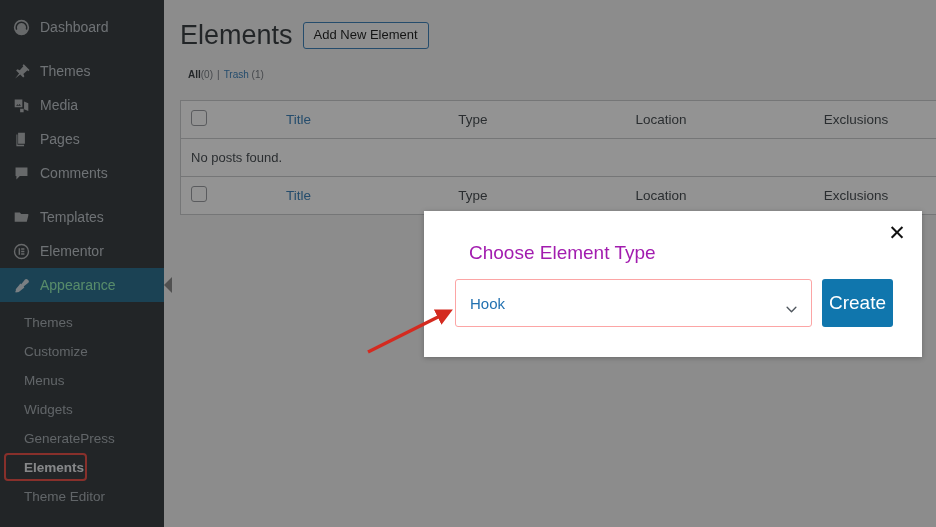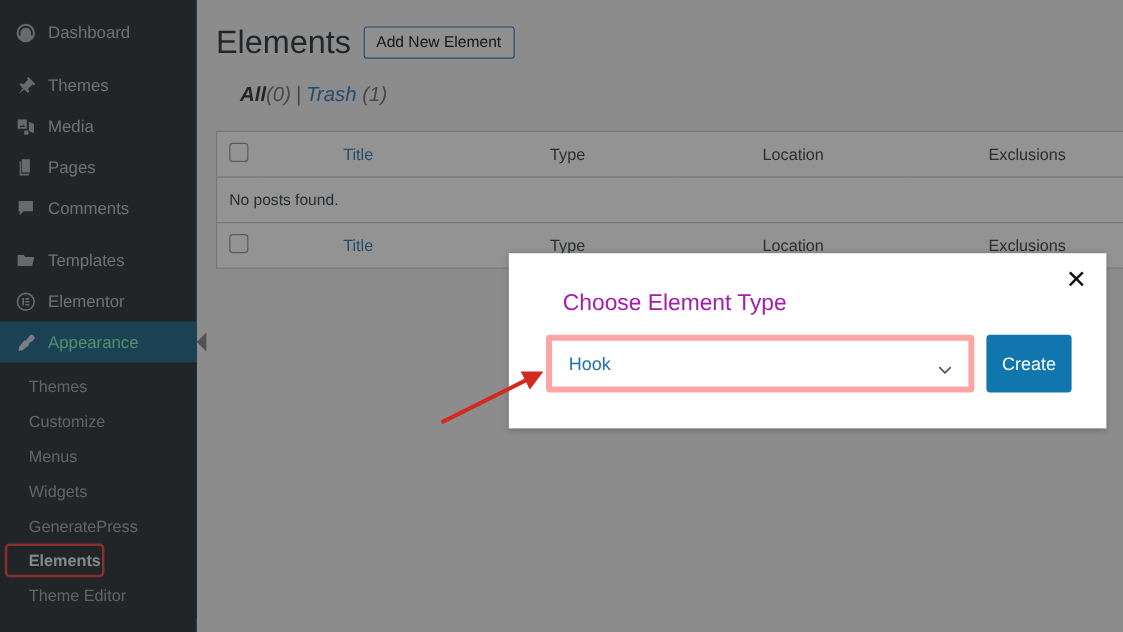--- a/index.html
+++ b/index.html
@@ -107,24 +107,23 @@
     background: #f6f7f7;
     border-radius: 3px;
     font-size: 13px;
     padding: 4px 10px 5px;
     line-height: 16px;
     cursor: pointer;
     font-family: "Liberation Sans", sans-serif;
   }
 
   .subsubsub {
-    margin: 16px 0 0 20px;
-    font-size: 17px;
+    margin: 16px 0 0 8px;
+    font-size: 10px;
     color: #50575e;
-    font-style: italic;
   }
   .subsubsub a { color: #2271b1; text-decoration: none; cursor: pointer; }
   .subsubsub .cur { color: #1d2327; font-weight: 600; }
   .subsubsub .cnt { color: #646970; }
   .subsubsub .bar { color: #646970; padding: 0 4px; }
 
   
   #list-table {
     margin-top: 20px;
     margin-right: 0;
@@ -205,21 +204,21 @@
   #modal-row {
     position: absolute;
     left: 31px; top: 68px;
     display: flex;
     align-items: stretch;
     gap: 10px;
   }
   #type-select {
     position: relative;
     width: 357px; height: 48px;
-    border: 5px solid #fca5a5;
+    border: 1px solid #fca5a5;
     border-radius: 3px;
     background: #fff;
     display: flex; align-items: center;
     padding: 0 14px;
     cursor: pointer;
   }
   #type-select .val {
     font-size: 15px;
     color: #2271b1;
   }
@@ -228,21 +227,21 @@
     margin-top: -4px;
     width: 11px; height: 7px;
     color: #50575e;
   }
   #create-btn {
     width: 71px; height: 48px;
     background: #1076ad;
     color: #fff;
     border: none;
     border-radius: 3px;
-    font-size: 15px;
+    font-size: 19px;
     cursor: pointer;
     font-family: "Liberation Sans", sans-serif;
   }
 
   
   #arrow {
     position: absolute;
     left: 0; top: 0;
     width: 936px; height: 527px;
     z-index: 60;

